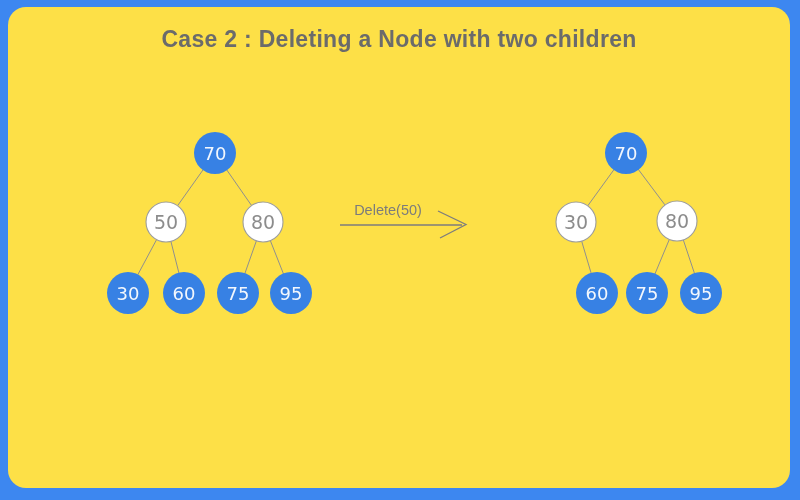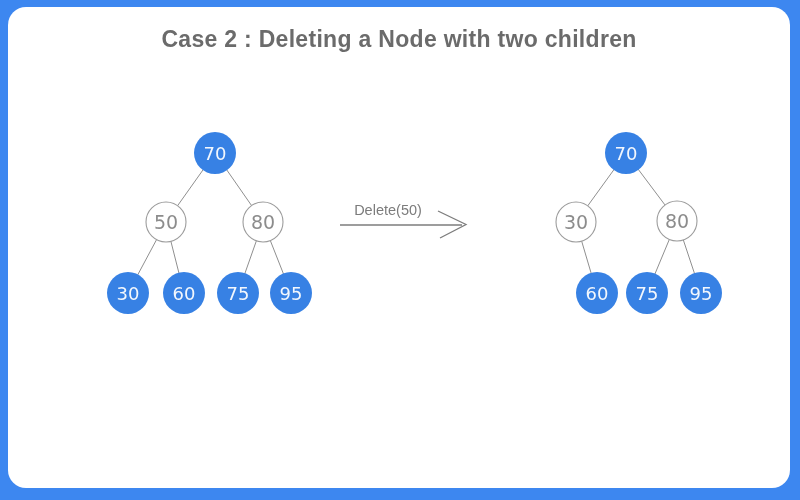--- a/index.html
+++ b/index.html
@@ -13,21 +13,21 @@
   body {
     position: relative;
     background: #3D87F0; 
   }
   .panel {
     position: absolute;
     top: 7px;
     left: 8px;
     right: 10px;
     bottom: 12px;
-    background: #ffffff;
+    background: #fde047;
     border-radius: 18px;
   }
   .title {
     margin: 0;
     padding-top: 19px;
     text-align: center;
     font-size: 23px;
     font-weight: 700;
     letter-spacing: 0.3px;
     color: #6B6B6B;

